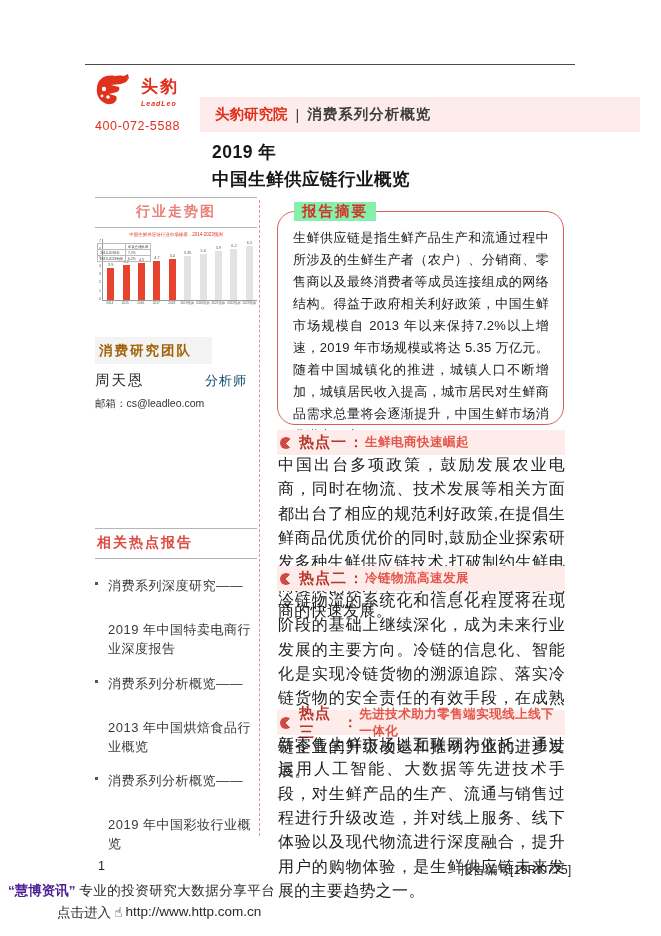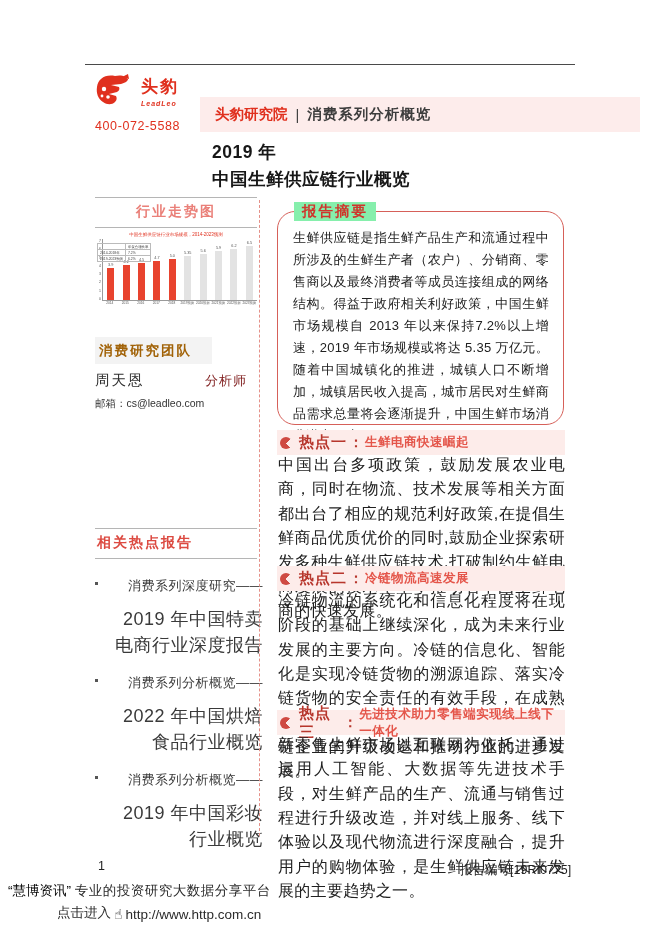--- a/index.html
+++ b/index.html
@@ -31,28 +31,28 @@
   
   .side-title { position:absolute; font-size:14px; font-weight:bold; letter-spacing:2px; }
   .trend-title { left:90px; top:203px; color:#ea8079;margin-left:46px; }
   .reports-title { left:97px; top:534px; color:#dc4a41; }
 
   .team-chip { left:95px; top:337px; background:#f3f3f3; padding:4px 20px 4px 4px; }
   .team-chip span { color:#a16207; font-size:13.5px; font-weight:bold; letter-spacing:2px; }
 
   .analyst-row { left:95px; top:371px; width:152px; display:flex; justify-content:space-between; align-items:baseline;font-family:Liberation Mono, monospace; }
   .analyst-name { font-size:14.5px; color:#2e2e2e; letter-spacing:2px; }
-  .analyst-role { font-size:13px; color:#7f1d1d; letter-spacing:1px; }
+  .analyst-role { font-size:13px; color:#0c4a6e; letter-spacing:1px; }
   .email-row { left:95px; top:397px; font-size:10.5px; color:#333; }
 
   .report-list { left:95px; top:577px; width:168px; }
-  .report-item { margin-bottom:16px;text-align:right; }
+  .report-item { margin-bottom:16px; }
   .report-series { position:relative; padding-left:13px; font-size:13px; color:#3a3a3a; letter-spacing:0.5px; }
   .report-series .bullet { position:absolute; left:0; top:5px; width:3px; height:3px; background:#555; }
-  .report-title { padding-left:13px; margin-top:11px; font-size:18px; color:#3a3a3a; line-height:1.45; letter-spacing:0.5px; }
+  .report-title { padding-left:13px; margin-top:26px; font-size:13px; color:#3a3a3a; line-height:1.45; letter-spacing:0.5px; }
 
   
   .chart { left:95px; top:232px; width:162px; height:82px; }
   .chart-title { text-align:center; font-size:4.5px; color:#e0301e; margin-bottom:2px; white-space:nowrap; }
   .chart-body { position:relative; display:flex; }
   .chart-yaxis { width:7px; height:62px; display:flex; flex-direction:column; justify-content:space-between;
                  align-items:flex-end; font-size:3.5px; color:#555; padding-right:1px; }
   .chart-area { flex:1; }
   .chart-bars { display:flex; align-items:flex-end; height:62px; border-bottom:1px solid #9a9a9a; border-left:1px solid #9a9a9a; }
   .bar-slot { flex:1; display:flex; flex-direction:column; align-items:center; justify-content:flex-end; }
@@ -83,23 +83,23 @@
   .hotspot-text { left:278px; width:287px; font-size:16px; line-height:1.52; color:#212121;
                   text-align:justify; letter-spacing:0.3px; }
   .hh1 { top:430px; } .ht1 { top:453px; }
   .hh2 { top:566px; } .ht2 { top:589px; }
   .hh3 { top:710px; } .ht3 { top:733px; }
 
   
   .page-num { left:98px; top:859px; font-size:12.5px; color:#222; }
   .report-no { left:460px; top:862px; font-size:12.5px; color:#222; }
   .promo-line1 { left:8px; top:882px; font-size:13.5px; }
-  .promo-brand { color:#000000; font-weight:normal; }
+  .promo-brand { color:#4c1d95; font-weight:bold; }
   .promo-tagline { color:#2b2b2b; letter-spacing:0.5px; }
-  .promo-line2 { left:57px; top:904px; font-size:13.5px; color:#2b2b2b; display:flex; align-items:flex-end; }
+  .promo-line2 { left:57px; top:904px; font-size:13.5px; color:#2b2b2b; display:flex; align-items:flex-start; }
   .hand-icon { font-size:14px; margin:0 3px; color:#111; }
   .promo-url { color:#2b2b2b; text-decoration:none; }
 </style>
 </head>
 <body>
 
 <div class="page">
 
   <div class="abs top-rule"></div>
 
@@ -238,21 +238,21 @@
   <div class="side-title reports-title">相关热点报告</div>
   <div class="rule" style="left:95px; top:558px; width:162px;"></div>
 
   <div class="abs report-list">
     <div class="report-item">
       <div class="report-series"><span class="bullet"></span><span>消费系列深度研究——</span></div>
       <div class="report-title">2019 年中国特卖电商行业深度报告</div>
     </div>
     <div class="report-item">
       <div class="report-series"><span class="bullet"></span><span>消费系列分析概览——</span></div>
-      <div class="report-title">2022 年中国烘焙食品行业概览</div>
+      <div class="report-title">2013 年中国烘焙食品行业概览</div>
     </div>
     <div class="report-item">
       <div class="report-series"><span class="bullet"></span><span>消费系列分析概览——</span></div>
       <div class="report-title">2019 年中国彩妆行业概览</div>
     </div>
   </div>
 
   <div class="abs col-divider"></div>
 
   <div class="abs summary-box">

